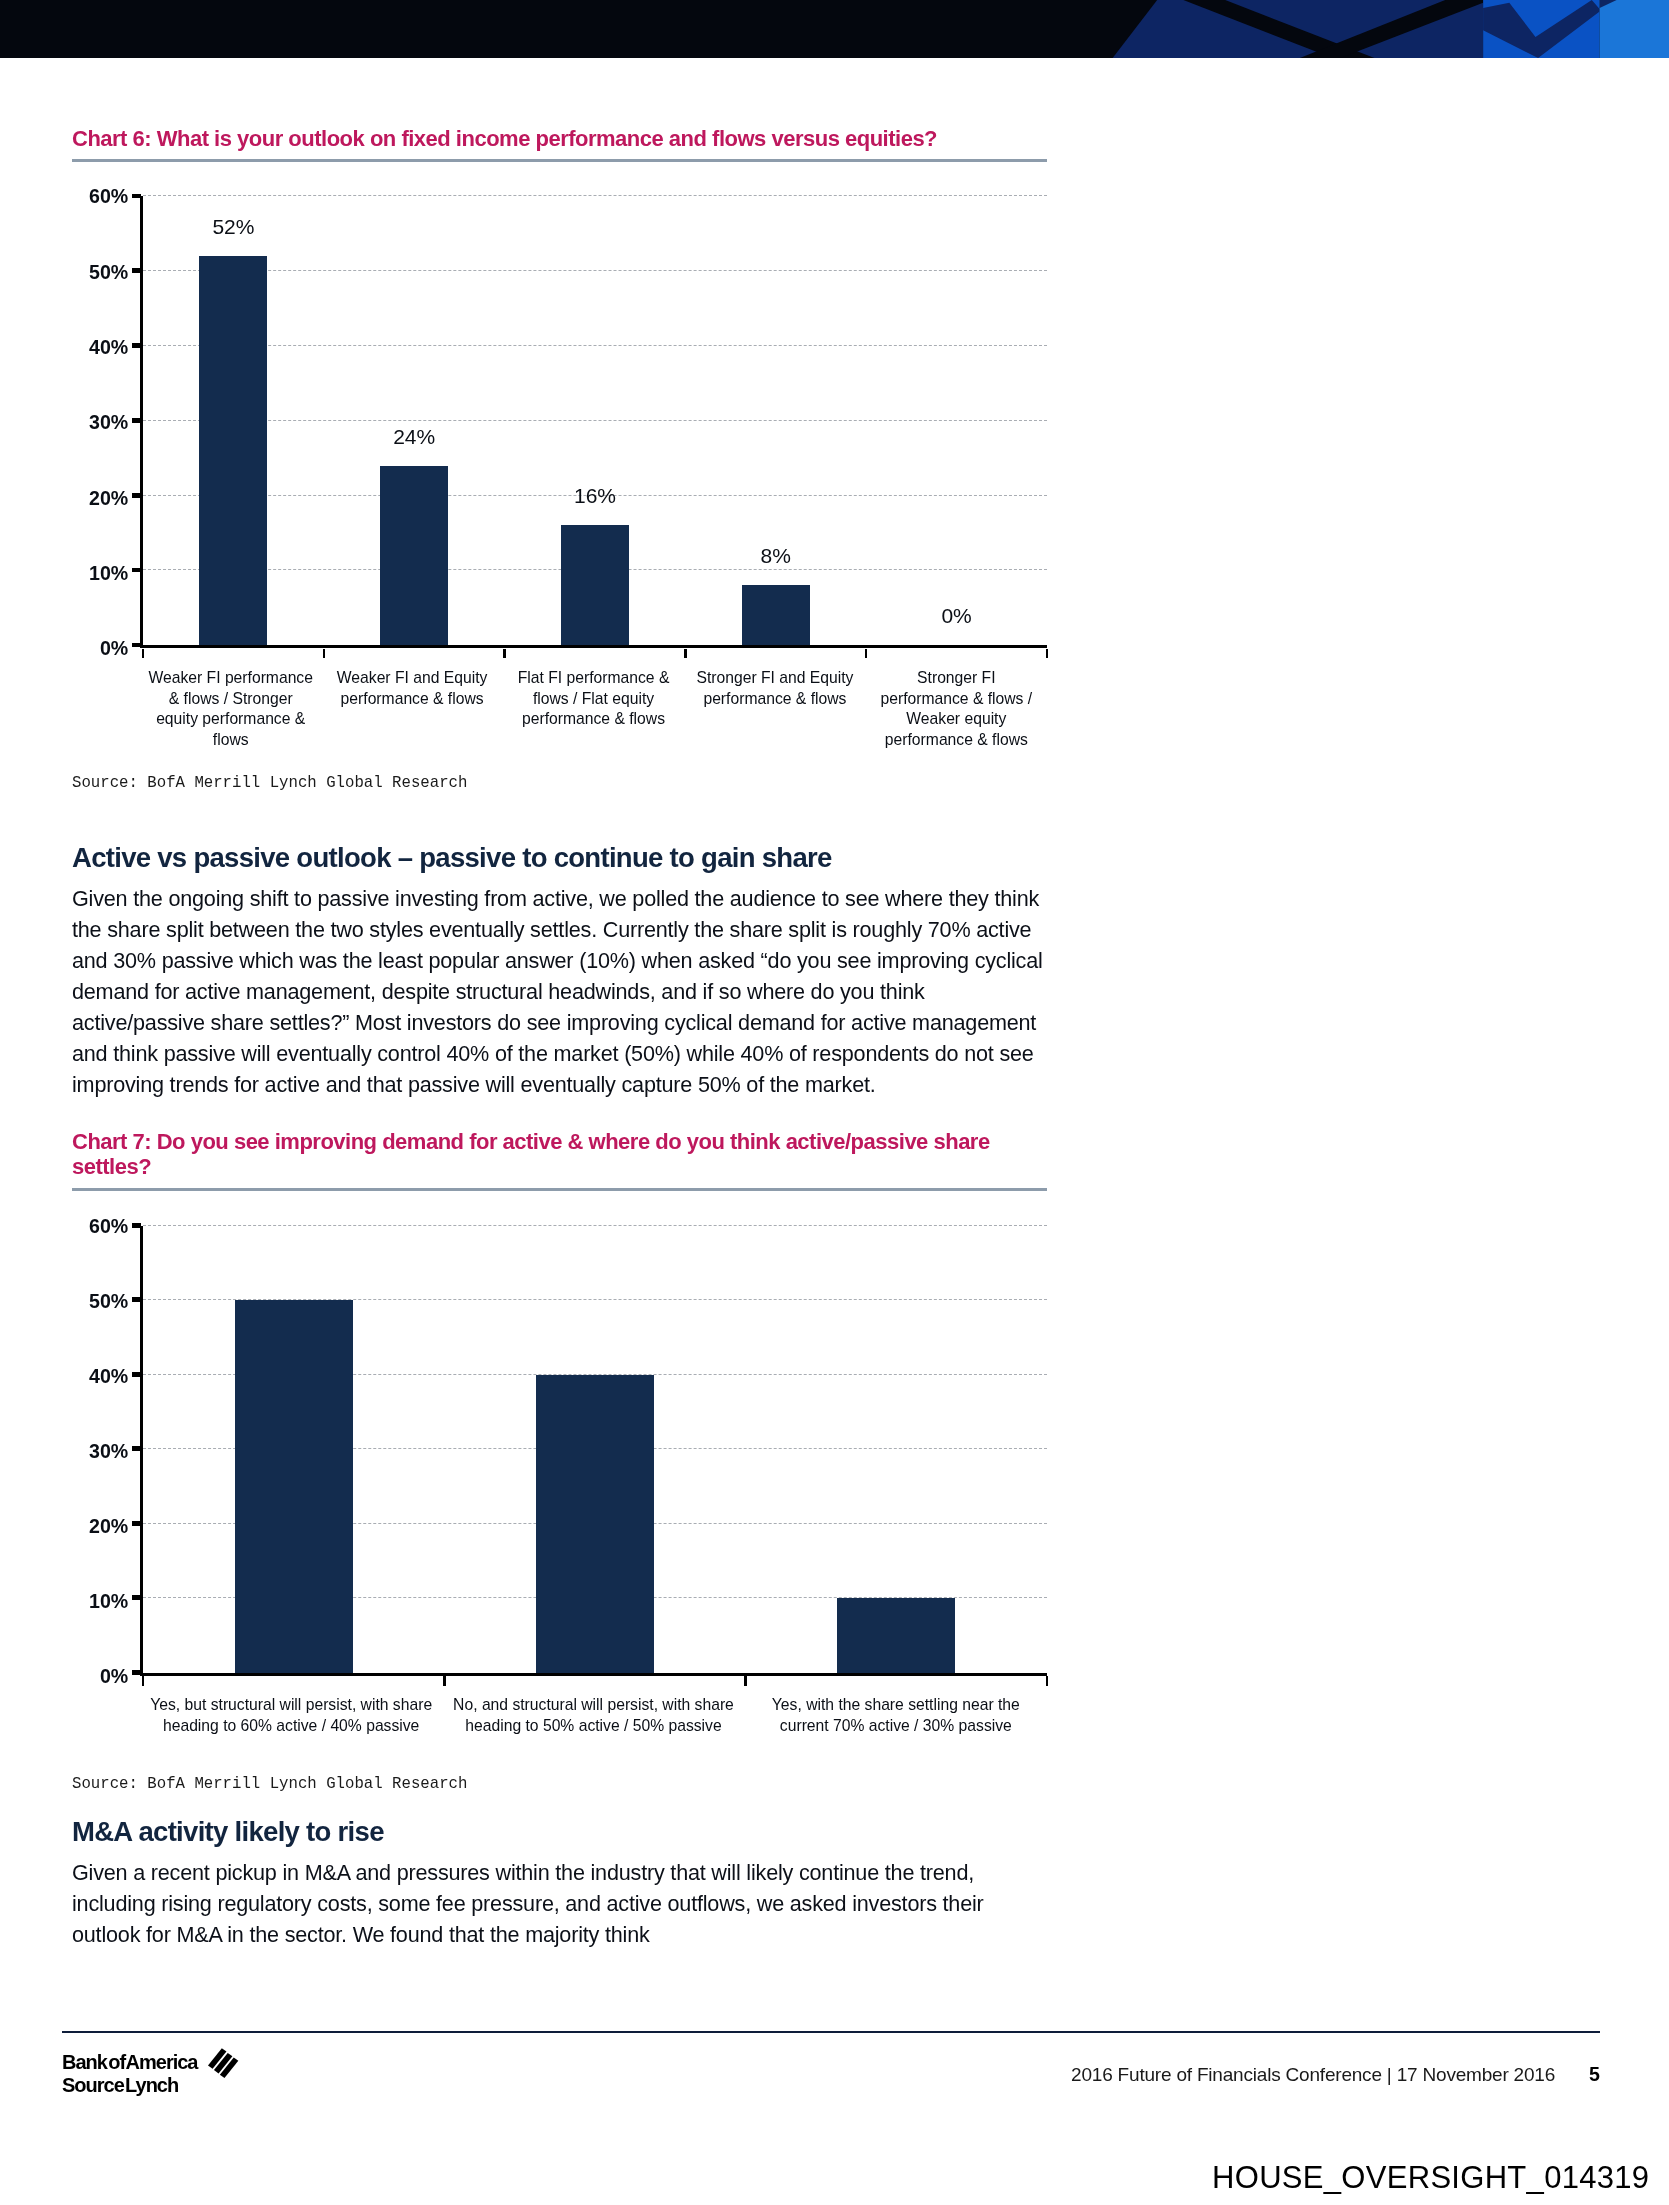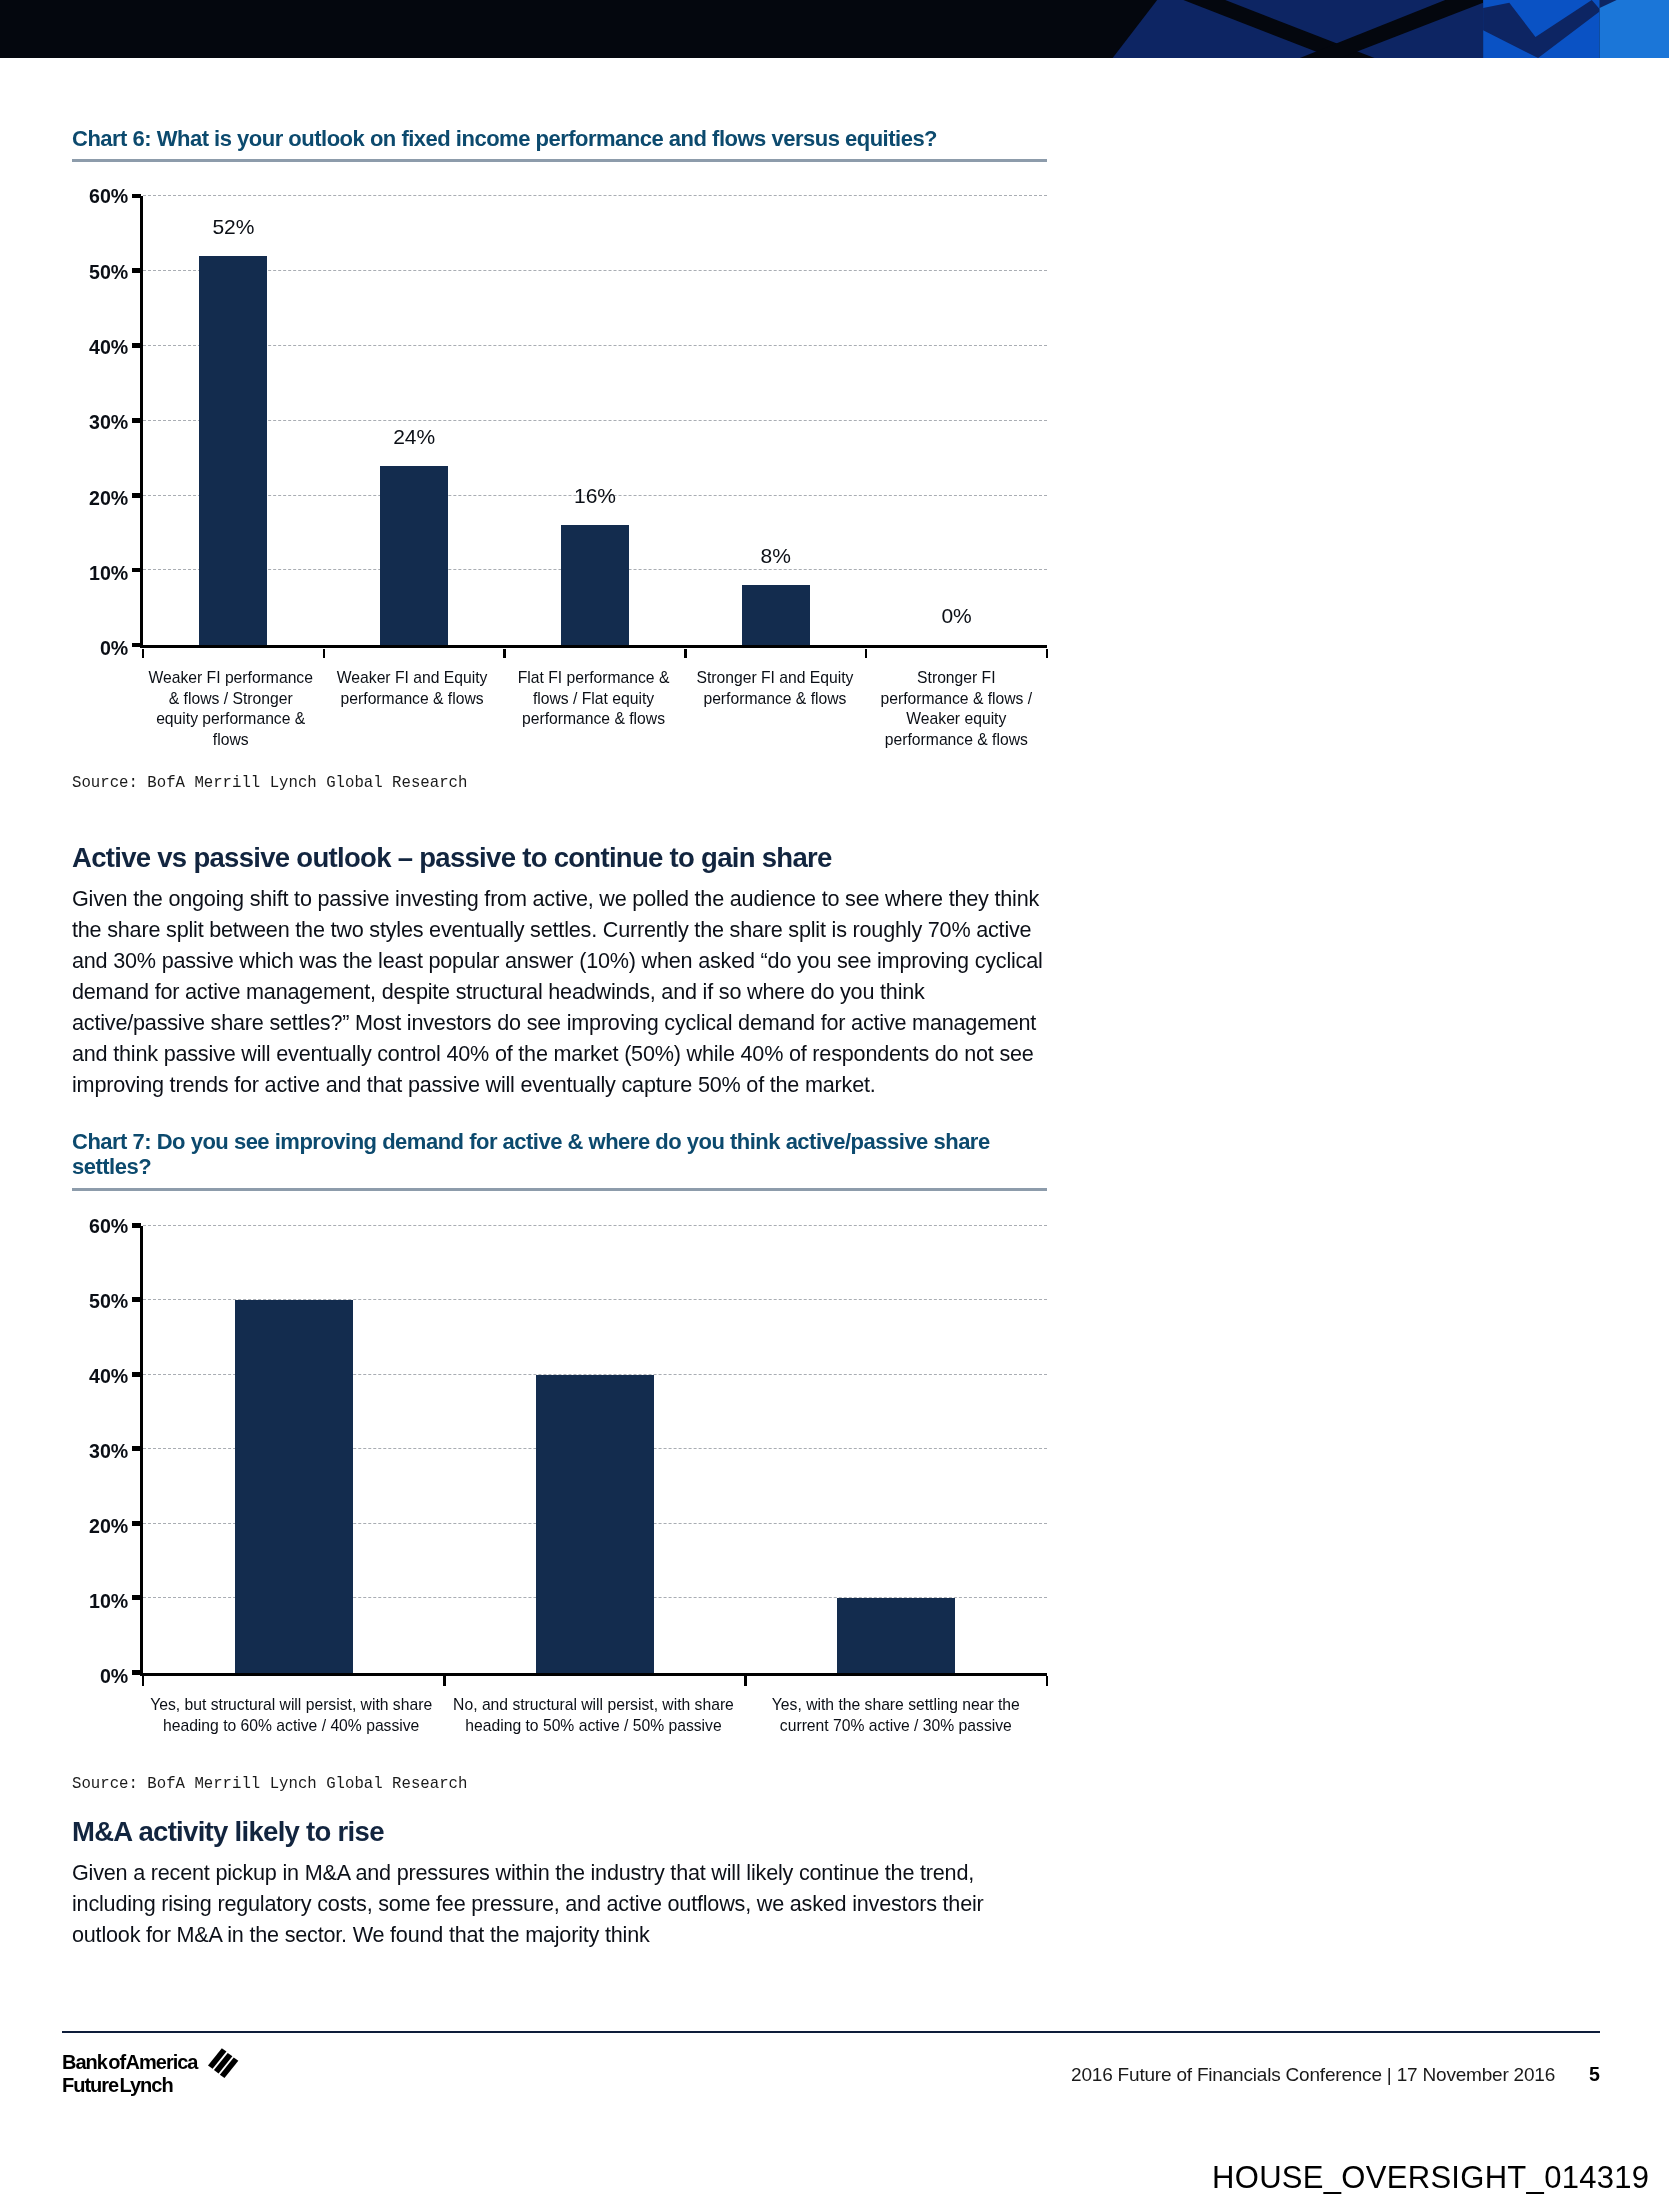--- a/index.html
+++ b/index.html
@@ -7,21 +7,21 @@
     width:1669px;height:2205px;position:relative;background:#ffffff;
     font-family:"Liberation Sans","DejaVu Sans",sans-serif;color:#0c1018;
     overflow:hidden;
   }
   
   .banner{position:absolute;top:0;left:0;width:1669px;height:58px;}
   
   .content{position:absolute;left:72px;top:58px;width:975px;}
   
   .chart-title{
-    font-size:22px;font-weight:700;color:#0c4a6e;letter-spacing:-0.5px;
+    font-size:22px;font-weight:700;color:#be185d;letter-spacing:-0.5px;
     padding-bottom:7.9px;border-bottom:3.3px solid #8d9cab;line-height:1.15;
   }
   .chart6{margin-top:68px;}
   .chart7{margin-top:29px;}
   
   .chart-body{display:flex;margin-top:34px;}
   .chart6 .chart-body{height:452px;}
   .chart7 .chart-body{height:450px;margin-top:35px;}
   .yaxis{width:68px;position:relative;flex:none;}
   .ytick-label{
@@ -186,21 +186,21 @@
   <div class="section-heading" id="h-ma">M&amp;A activity likely to rise</div>
   <div class="para">Given a recent pickup in M&amp;A and pressures within the industry that will likely continue the trend, including rising regulatory costs, some fee pressure, and active outflows, we asked investors their outlook for M&amp;A in the sector. We found that the majority think</div>
 
 </div>
 
 <div class="footer-rule"></div>
 
 <div class="footer-logo">
   <div class="logo-text">
     <div>Bank of America</div>
-    <div>Future Lynch</div>
+    <div>Source Lynch</div>
   </div>
   <span class="logo-flag">
     <svg width="37" height="33" viewBox="0 0 56 50">
       <polygon points="6,28 27,2 34,7 13,33" fill="#000"></polygon>
       <polygon points="15,35 36,9 43,14 22,40" fill="#000"></polygon>
       <polygon points="24,42 45,16 52,21 31,47" fill="#000"></polygon>
     </svg>
   </span>
 </div>
 

